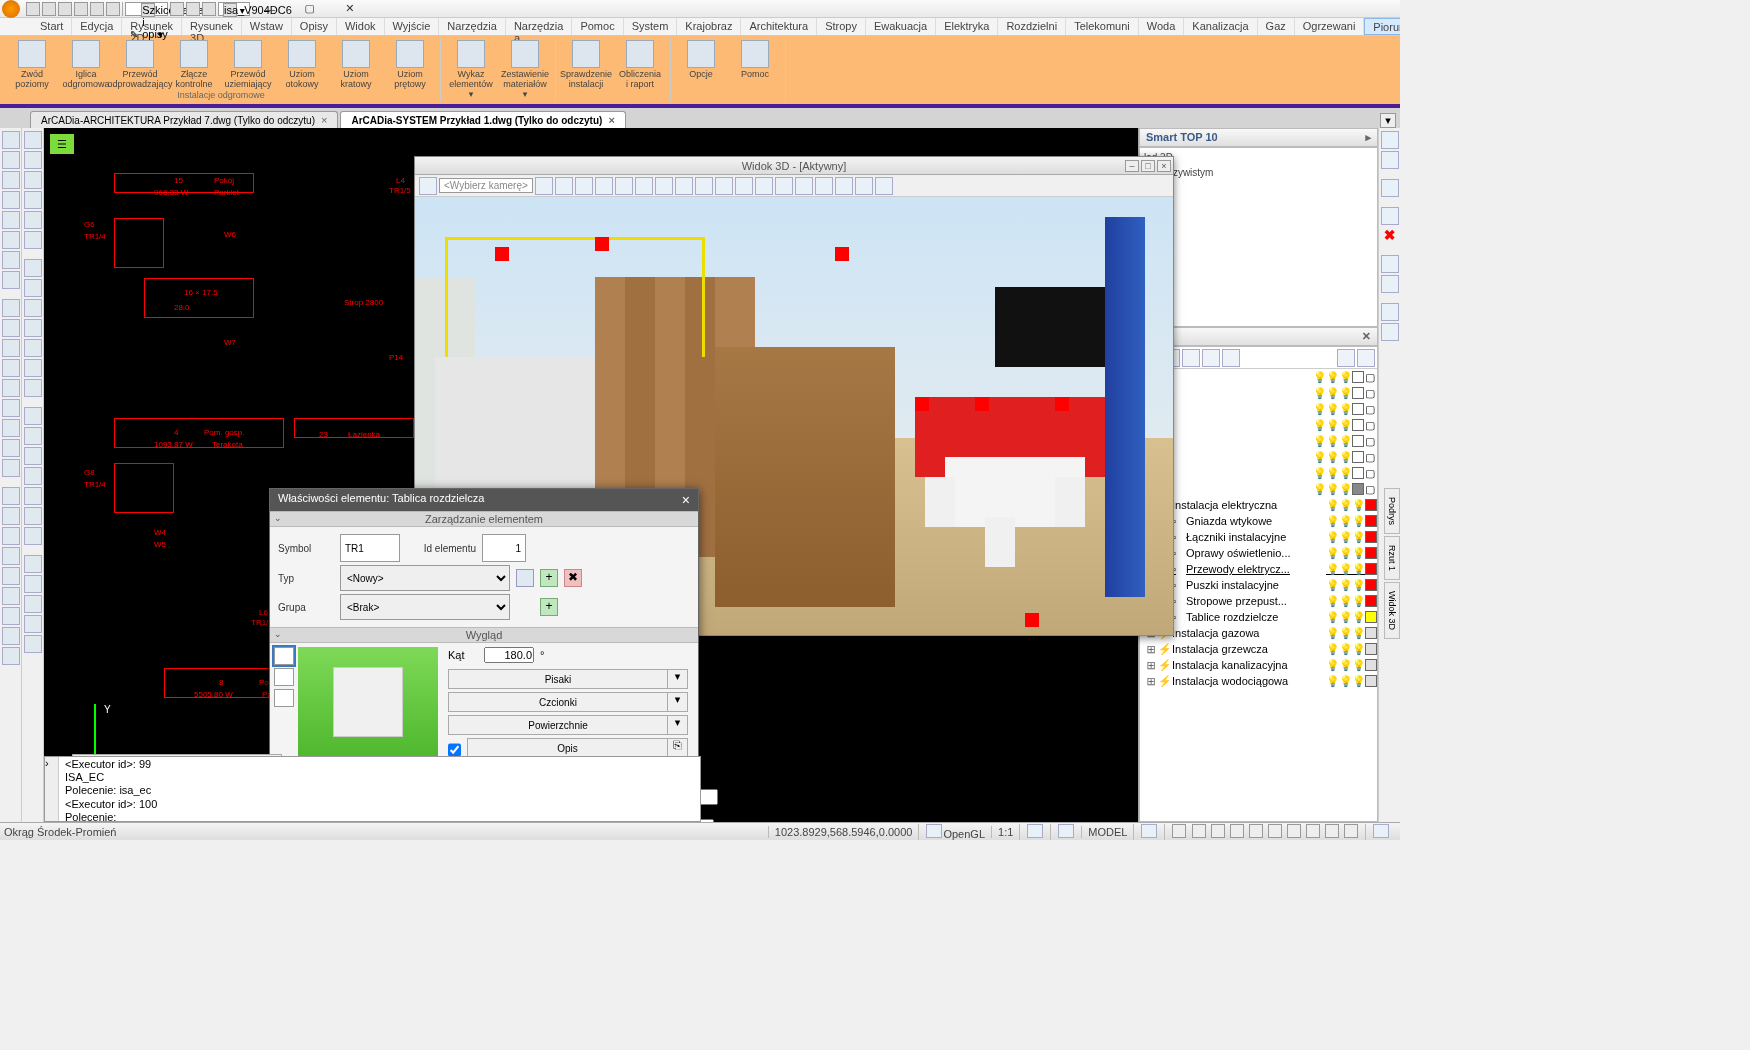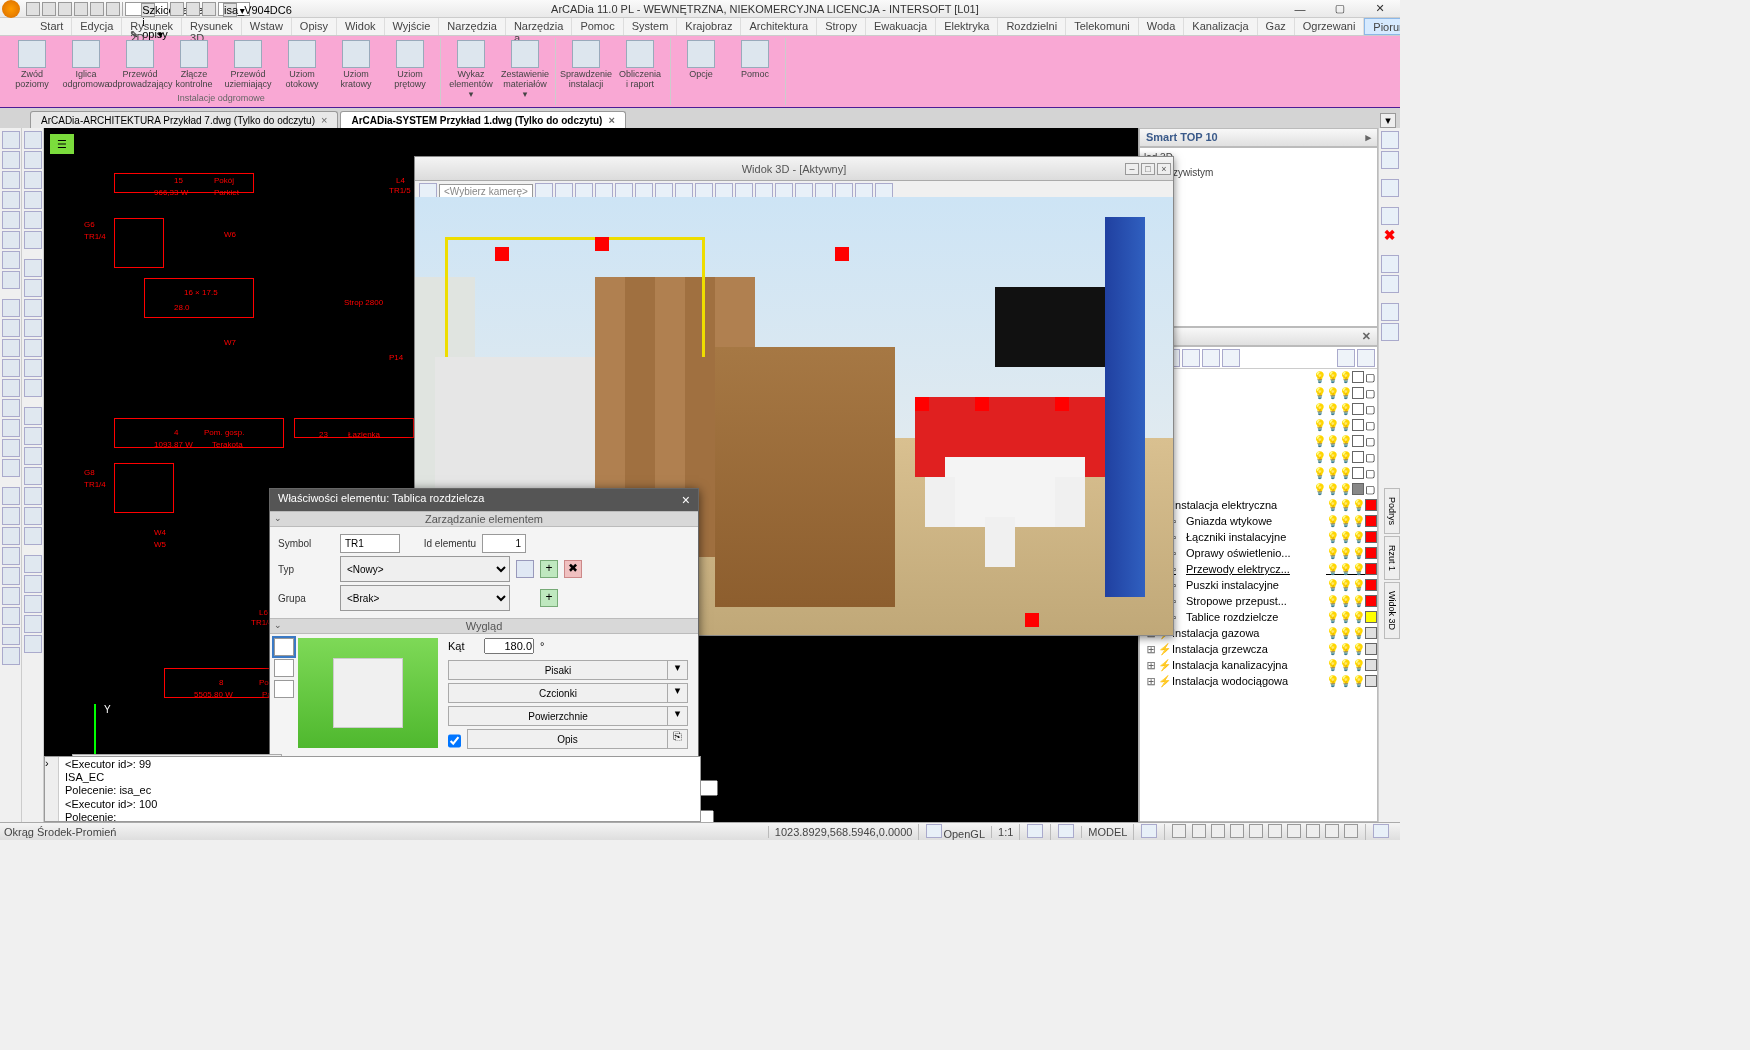--- a/index.html
+++ b/index.html
@@ -15,21 +15,21 @@
 .title-bar .win-btns { display:flex;}
 .title-bar .win-btns span { width:40px; height:18px; display:flex; align-items:center; justify-content:center; color:#333;}
 .title-bar .win-btns span:last-child { color:#333;}
 
 
 .menu-bar { height:18px; background:#f4f4f4; display:flex; border-bottom:1px solid #ccc; padding-left:32px;}
 .menu-bar span { padding:2px 8px; color:#444; font-size:11px; border-right:1px solid #ddd;}
 .menu-bar span.active { background:#d6eaff; border:1px solid #8cb8e8;}
 
 
-.ribbon { height:72px; background:#f9a8d4; border-bottom:1px solid #4c1d95; display:flex; padding:2px;}
+.ribbon { height:72px; background:#fdba74; border-bottom:4px solid #4c1d95; display:flex; padding:2px;}
 .rib-group { border-right:1px solid #ccc; padding:2px 6px; display:flex; flex-direction:column; align-items:center; justify-content:space-between; height:100%;}
 .rib-icons { display:flex; gap:6px;}
 .rib-btn { display:flex; flex-direction:column; align-items:center; width:48px;}
 .rib-btn .ico { width:28px; height:28px; background:#dde6ee; border:1px solid #9ab;}
 .rib-btn .lbl { font-size:9px; text-align:center; color:#444; line-height:1.1; margin-top:2px;}
 .rib-group .cap { font-size:9px; color:#666; text-align:center;}
 
 
 .doc-tabs { height:20px; background:#d4d4d4; display:flex; align-items:flex-end; padding-left:30px;}
 .doc-tabs .tab { background:#e8e8e8; border:1px solid #999; border-bottom:none; padding:2px 10px; font-size:10px; margin-right:2px; border-radius:3px 3px 0 0;}
@@ -55,21 +55,21 @@
 
 
 .axes { position:absolute; bottom:38px; left:30px; width:80px; height:80px;}
 .axes .y { position:absolute; left:20px; top:0; width:2px; height:60px; background:#0f0;}
 .axes .x { position:absolute; left:20px; top:58px; width:60px; height:2px; background:#f00;}
 .axes .ylbl { position:absolute; left:30px; top:0; color:#fff; font-size:10px;}
 .axes .xlbl { position:absolute; left:84px; top:52px; color:#fff; font-size:10px;}
 
 
 .v3d { position:absolute; top:28px; left:370px; width:760px; height:480px; background:#fff; border:1px solid #888; box-shadow:0 2px 8px rgba(0,0,0,0.5);}
-.v3d .tb { height:24px; background:linear-gradient(#f4f4f4,#dcdcdc); display:flex; align-items:center; justify-content:center; font-size:10px; color:#555; border-bottom:1px solid #aaa;}
+.v3d .tb { height:18px; background:linear-gradient(#f4f4f4,#dcdcdc); display:flex; align-items:center; justify-content:center; font-size:10px; color:#555; border-bottom:1px solid #aaa;}
 .v3d .tb .wbtns { position:absolute; right:2px; display:flex; gap:2px;}
 .v3d .tb .wbtns span { width:14px; height:12px; border:1px solid #999; background:#eee; font-size:9px; text-align:center; line-height:10px;}
 .v3d .tbar { height:22px; background:#f0f0f0; border-bottom:1px solid #ccc; display:flex; align-items:center; padding:0 4px; gap:2px;}
 .v3d .tbar .cam { border:1px solid #999; padding:1px 4px; font-size:10px; background:#fff; color:#888;}
 .v3d .tbar span.ti { width:18px; height:18px; border:1px solid #aac; background:#e8f0f8; display:inline-block;}
 .v3d .scene { position:absolute; top:40px; left:0; right:0; bottom:0; background:linear-gradient(180deg,#cde4f5 0%,#e0eaf0 55%,#d9c9a0 55%,#c8b890 100%);}
 .scene .floor { position:absolute; bottom:0; left:0; right:0; height:45%; background:linear-gradient(#d9c090,#c0a878);}
 .scene .wall { position:absolute; top:80px; left:0; width:60px; height:300px; background:#e0e4e0;}
 .scene .furn { position:absolute; background:#9b6a3a;}
 .scene .cabinet { left:300px; top:150px; width:180px; height:260px; background:linear-gradient(#a67844,#8d5e2e);}
@@ -91,21 +91,21 @@
 
 
 .dlg { position:absolute; top:360px; left:225px; width:430px; height:390px; background:#f4f4f4; border:1px solid #666; box-shadow:0 2px 10px rgba(0,0,0,0.6);}
 .dlg .hd { height:22px; background:#555; color:#fff; padding:3px 8px; font-size:11px; display:flex; justify-content:space-between;}
 .dlg .hd .x { cursor:pointer; font-size:14px;}
 .dlg .sec-hd { background:#d8d8d8; color:#555; text-align:center; font-size:10px; padding:1px 0; border-top:1px solid #bbb; border-bottom:1px solid #bbb; position:relative;}
 .dlg .sec-hd .chev { position:absolute; left:4px; font-size:9px;}
 .dlg .body { padding:4px 8px;border-radius:22px;}
 .dlg .row { display:flex; align-items:center; margin:3px 0; gap:6px;}
 .dlg .row label { width:56px; font-size:10px; color:#333;}
-.dlg .row input[type=text] { border:1px solid #999; padding:1px 4px; font-size:10px; height:19px;}
+.dlg .row input[type=text] { border:1px solid #999; padding:1px 4px; font-size:10px; height:28px;}
 .dlg .row .btn-sm { width:18px; height:18px; border:1px solid #7a7; background:#bfe8bf; text-align:center; font-size:12px; line-height:14px;}
 .dlg .row .btn-del { background:#f0c0c0; border-color:#c88;}
 .dlg .row .btn-ic { width:18px; height:18px; border:1px solid #99b; background:#e0e8f4;}
 .dlg select { border:1px solid #999; font-size:10px; height:26px; padding:0 2px;}
 .dlg .wygl { display:flex; gap:4px; padding:4px;}
 .dlg .wygl .thumbs { display:flex; flex-direction:column; gap:3px;}
 .dlg .wygl .thumbs span { width:20px; height:18px; border:1px solid #999; background:#fff;}
 .dlg .wygl .preview { width:140px; height:110px; background:linear-gradient(#7ed957,#4fb82e); display:flex; align-items:center; justify-content:center;}
 .dlg .wygl .preview .box { width:70px; height:70px; background:#f0f0f0; border:1px solid #ccc;}
 .dlg .wygl .right { flex:1; padding:0 6px;}
@@ -190,21 +190,20 @@
     <span></span>
     <span></span>
     <span></span>
     <span style="width:1px;background:#aaa;border:none;"></span>
     <span class="dd">✎ <span>Szkicowanie i opisy</span> ▾</span>
     <span></span>
     <span></span>
     <span></span>
     <span class="dd"><span>isa_V904DC6</span> ▾</span>
   </div>
-  <div class="title">ArCADia 11.0 PL - WEWNĘTRZNA, NIEKOMERCYJNA LICENCJA - INTERSOFT [L01]</div>
   <div class="win-btns">
     <span>—</span>
     <span>▢</span>
     <span>✕</span>
   </div>
 </div>
 
 <div class="menu-bar" id="menu-bar">
     <span>Start</span>
     <span>Edycja</span>

